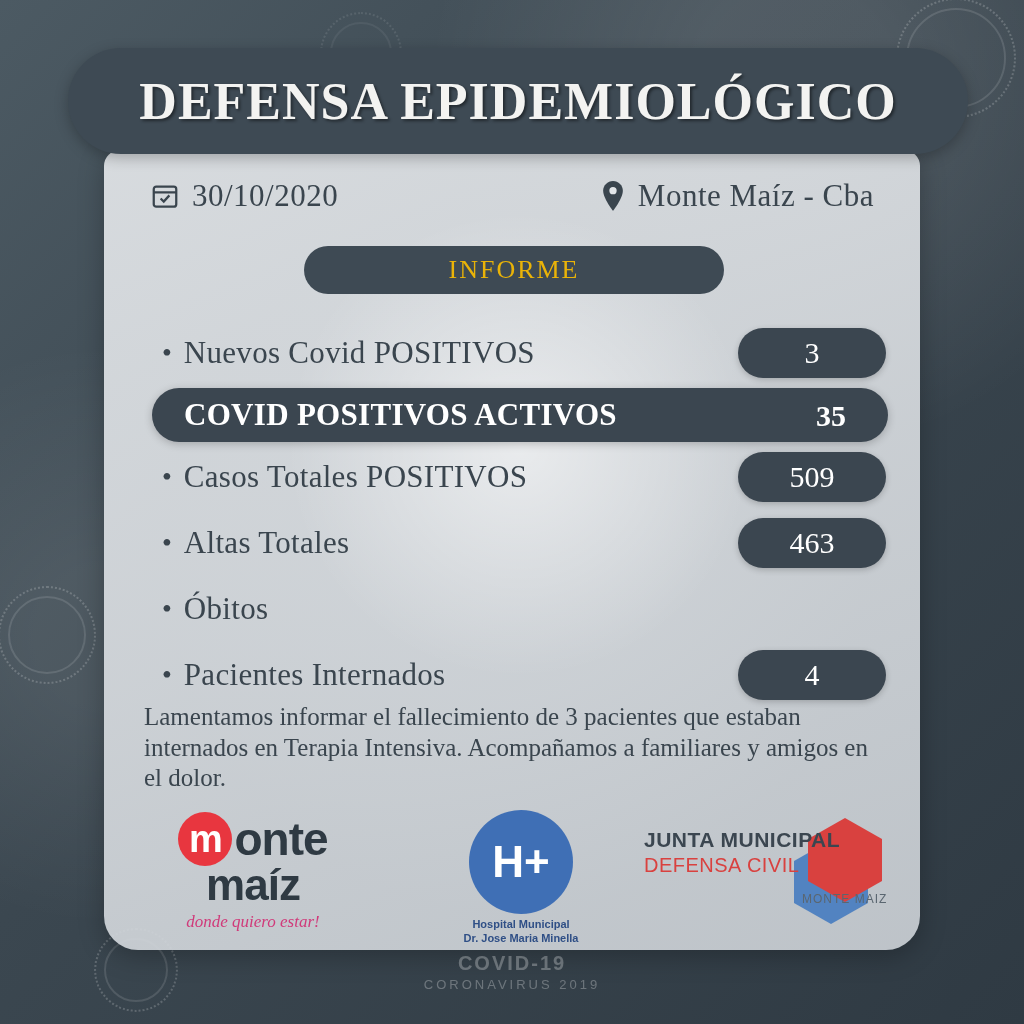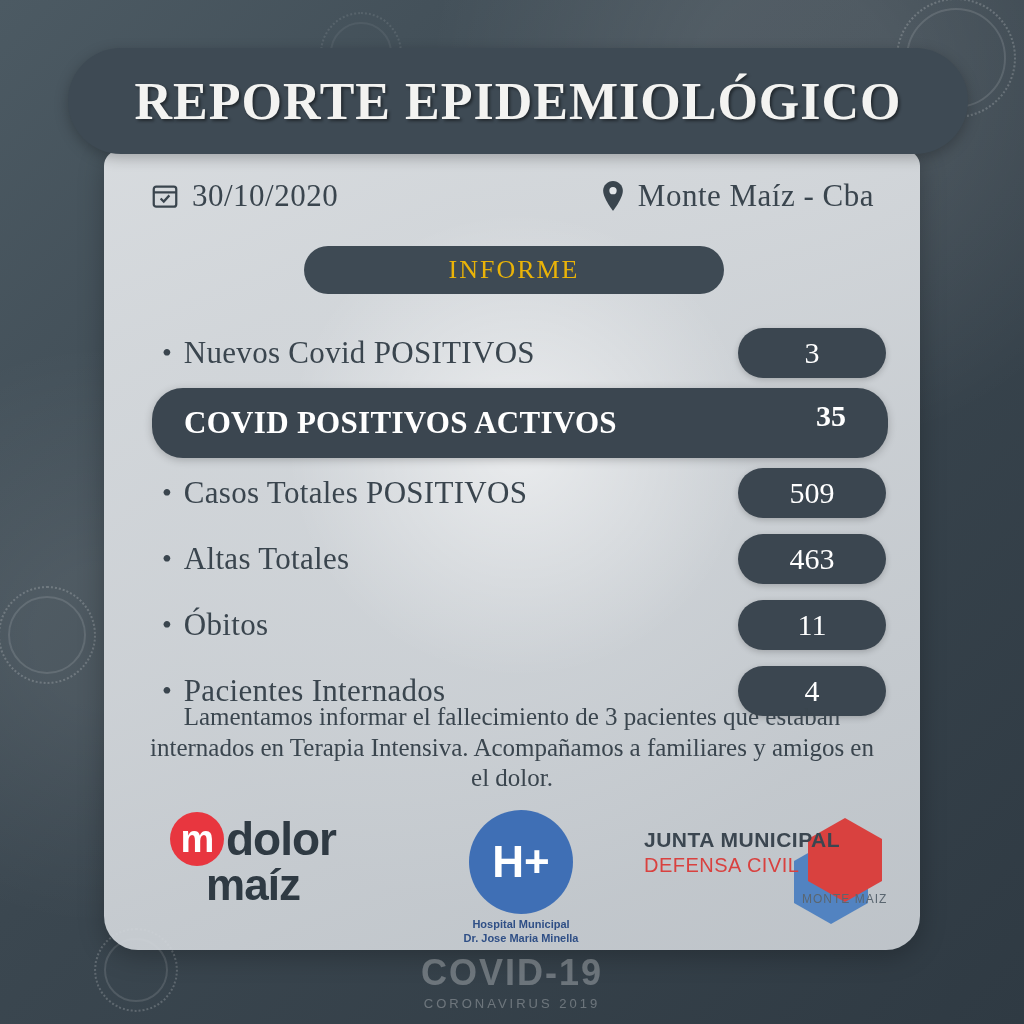--- a/index.html
+++ b/index.html
@@ -75,30 +75,30 @@
   .bullet{margin-left:58px;margin-right:12px;font-size:28px;color:#3a454e;line-height:1;}
   .label{font-size:31px;color:#3a454e;letter-spacing:.3px;}
   .val{
     position:absolute;right:34px;top:6px;width:148px;height:50px;
     background:#3b4650;border-radius:26px;color:#fff;font-size:30px;
     display:flex;align-items:center;justify-content:center;
     box-shadow:0 2px 6px rgba(0,0,0,.2);
   }
   
   .row.hl{
-    background:#3b4650;border-radius:31px;margin:0 32px 4px 48px;height:70px;
+    background:#3b4650;border-radius:31px;margin:0 32px 4px 48px;height:54px;
     box-shadow:0 2px 8px rgba(0,0,0,.22);
   }
   .row.hl .label{color:#fff;margin-left:32px;font-weight:600;}
   .row.hl .val{background:transparent;box-shadow:none;right:42px;width:auto;top:3px;font-weight:600;}
 
   
   .note{
     position:absolute;left:40px;top:552px;width:736px;
-    text-align:center;color:#3a454e;font-size:25px;line-height:1.22;
+    color:#3a454e;font-size:25px;line-height:1.22;
   }
 
   
   .logos{position:absolute;left:0;top:660px;width:816px;height:120px;}
   .logo-monte{position:absolute;left:34px;top:2px;width:230px;text-align:center;}
   .mm-line1{font-size:46px;font-weight:700;letter-spacing:-1px;display:flex;align-items:center;justify-content:center;}
   .mm-circle{
     display:inline-flex;align-items:center;justify-content:center;
     width:54px;height:54px;border-radius:50%;background:#e8363f;color:#fff;
     font-family:"Liberation Sans",sans-serif;font-weight:700;font-size:38px;margin-right:2px;
@@ -124,21 +124,21 @@
   .hex.blue{background:#4c7fc0;left:0;top:22px;opacity:.95;}
   .dc-l1{position:absolute;left:0;top:14px;font-family:"Liberation Sans",sans-serif;font-size:21px;font-weight:700;color:#3b4650;letter-spacing:.5px;}
   .dc-l2{position:absolute;left:0;top:40px;font-family:"Liberation Sans",sans-serif;font-size:20px;font-weight:400;color:#d9413f;letter-spacing:.5px;}
   .dc-l3{position:absolute;left:116px;top:78px;font-family:"Liberation Sans",sans-serif;font-size:12px;color:#5a6670;letter-spacing:1px;margin-left:42px;}
 
   
   .footer{
     position:absolute;left:0;top:952px;width:1024px;text-align:center;
     font-family:"Liberation Sans",sans-serif;color:rgba(255,255,255,0.28);
   }
-  .f1{font-size:36px;font-weight:700;letter-spacing:2px;}
+  .f1{font-size:20px;font-weight:700;letter-spacing:2px;}
   .f2{font-size:13px;letter-spacing:3px;margin-top:2px;}
 </style>
 </head>
 <body>
 
 <div class="poster">
 
   <div class="virus v1"></div>
   <div class="virus v2"></div>
   <div class="virus v3"></div>
@@ -195,41 +195,41 @@
 
       <div class="row">
         <span class="bullet">•</span>
         <span class="label">Altas Totales</span>
         <span class="val">463</span>
       </div>
 
       <div class="row">
         <span class="bullet">•</span>
         <span class="label">Óbitos</span>
-        <span class="val">11</span>
       </div>
 
       <div class="row">
         <span class="bullet">•</span>
         <span class="label">Pacientes Internados</span>
         <span class="val">4</span>
       </div>
 
     </div>
 
     <div class="note">Lamentamos informar el fallecimiento de 3 pacientes que estaban internados en Terapia Intensiva. Acompañamos a familiares y amigos en el dolor.</div>
 
     <div class="logos">
 
       <div class="logo-monte">
         <div class="mm-line1">
           <span class="mm-circle">m</span>
-          <span class="mm-rest">dolor</span>
+          <span class="mm-rest">onte</span>
         </div>
         <div class="mm-line2">maíz</div>
+        <div class="mm-tag">donde quiero estar!</div>
       </div>
 
       <div class="logo-hosp">
         <div class="h-circle">H+</div>
         <div class="h-txt">
           <div>Hospital Municipal</div>
           <div>Dr. Jose Maria Minella</div>
         </div>
       </div>
 
@@ -240,21 +240,21 @@
         </div>
         <div class="dc-l1">JUNTA MUNICIPAL</div>
         <div class="dc-l2">DEFENSA CIVIL</div>
         <div class="dc-l3">MONTE MAIZ</div>
       </div>
 
     </div>
   </div>
 
   <div class="title-pill">
-    <h1>REPORTE EPIDEMIOLÓGICO</h1>
+    <h1>DEFENSA EPIDEMIOLÓGICO</h1>
   </div>
 
   <div class="footer">
     <div class="f1">COVID-19</div>
     <div class="f2">CORONAVIRUS 2019</div>
   </div>
 
 </div>
 
 </body></html>

